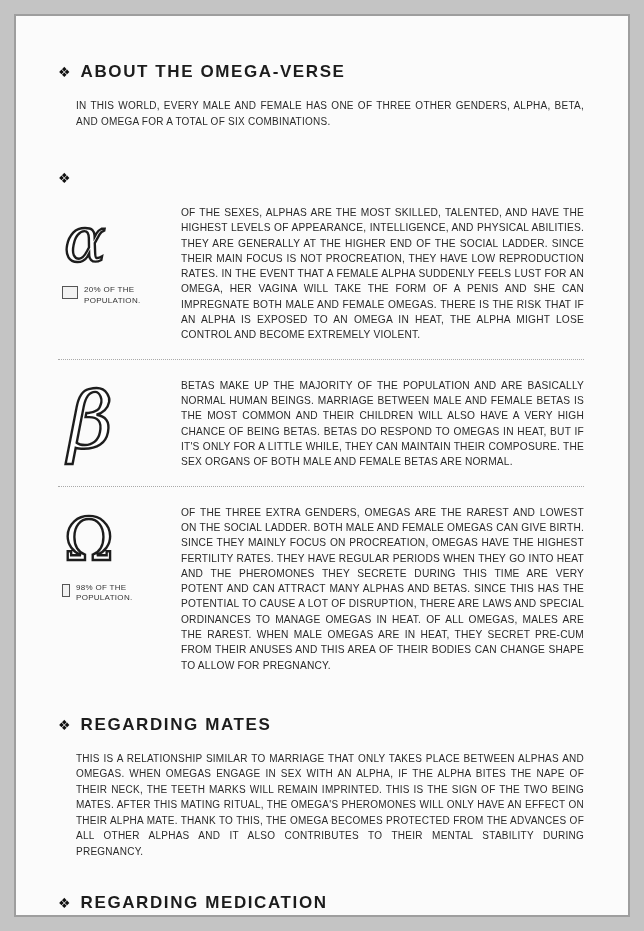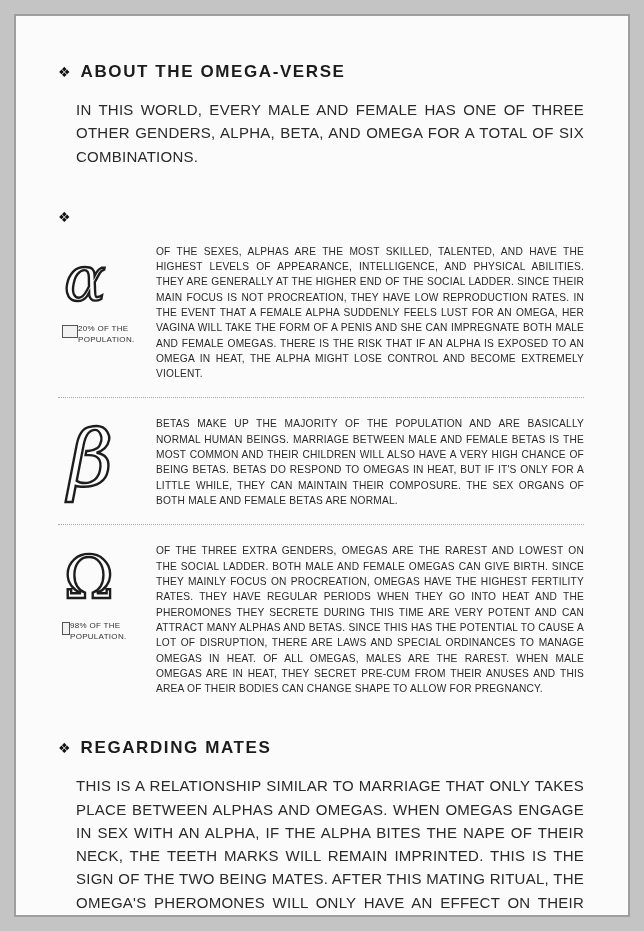--- a/index.html
+++ b/index.html
@@ -33,21 +33,21 @@
     color: #111;
   }
   .section-title {
     font-size: 17px;
     font-weight: bold;
     letter-spacing: 1.6px;
     color: #1c1c1c;
     text-align: right;
   }
   .para {
-    font-size: 15px;
+    font-size: 10px;
     line-height: 1.55;
     letter-spacing: 0.25px;
     text-align: justify;
     color: #2a2a2a;
     margin-left: 18px;
     margin-right: 0;
   }
   .sect { margin-bottom: 34px; }
   .sect-about { margin-bottom: 42px; }
   .type-row {
@@ -66,21 +66,21 @@
     font-style: italic;
     color: #ffffff;
     -webkit-text-stroke: 2.4px #1d1d1d;
     text-stroke: 2.4px #1d1d1d;
     line-height: 1;
     margin-bottom: 14px;
   }
   .glyph-alpha { font-size: 62px; margin-left: 2px; }
   .glyph-beta  { font-size: 78px; margin-left: 6px; margin-bottom: 10px; }
   .glyph-omega { font-size: 60px; font-style: normal; margin-left: 2px; }
-  .pop-row { display: flex; align-items: flex-start; }
+  .pop-row { display: flex; align-items: flex-start; gap: 6px; }
   .pop-bar {
     height: 13px;
     border: 1px solid #555;
     background: #e6e6e6;
     flex: 0 0 auto;
     margin-top: 1px;
   }
   .pop-bar.hatched {
     background: repeating-linear-gradient(
       45deg,
@@ -97,20 +97,21 @@
     width: 54px;
   }
   .pop-label.below { margin-top: 5px; width: 70px; }
   .type-body {
     flex: 1;
     font-size: 10.2px;
     line-height: 1.5;
     letter-spacing: 0.2px;
     text-align: justify;
     color: #2a2a2a;
+    margin-left: 25px;
   }
   .dotted-sep {
     border-top: 1.5px dotted #a9a9a9;
     margin: 4px 0 4px 0;
   }
   .sect-chars { margin-bottom: 30px; }
   .sect-chars .section-header { margin-bottom: 6px; }
 </style>
 </head>
 <body>

